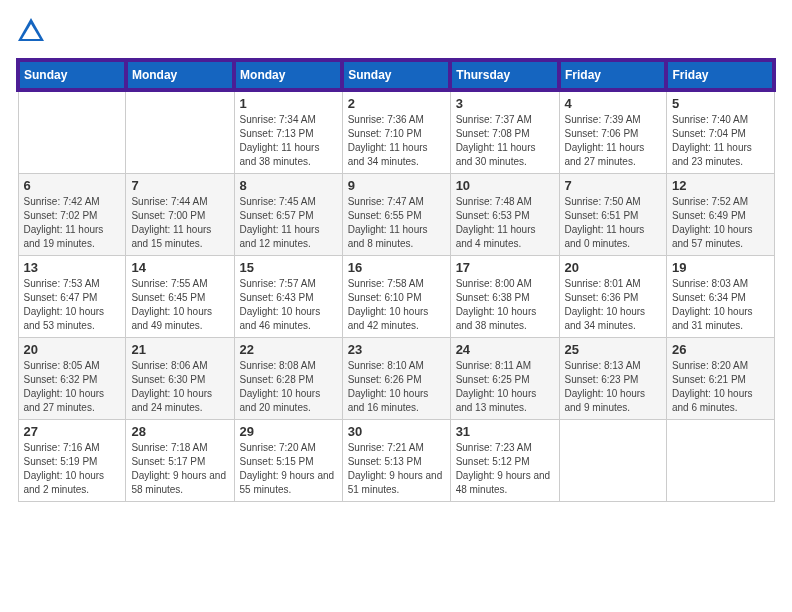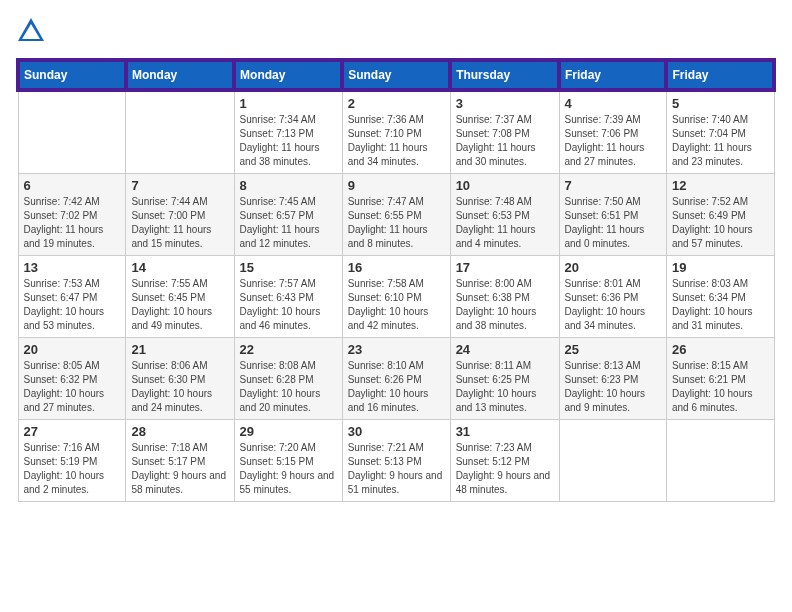--- a/index.html
+++ b/index.html
@@ -281,21 +281,21 @@
 Daylight: 10 hours and 13 minutes.</div>
         </td>
         <td>
           <span class="day-number">25</span>
           <div class="day-info">Sunrise: 8:13 AM
 Sunset: 6:23 PM
 Daylight: 10 hours and 9 minutes.</div>
         </td>
         <td>
           <span class="day-number">26</span>
-          <div class="day-info">Sunrise: 8:15 AM
+          <div class="day-info">Sunrise: 8:20 AM
 Sunset: 6:21 PM
 Daylight: 10 hours and 6 minutes.</div>
         </td>
       </tr>
       <tr>
         <td>
           <span class="day-number">27</span>
           <div class="day-info">Sunrise: 7:16 AM
 Sunset: 5:19 PM
 Daylight: 10 hours and 2 minutes.</div>

